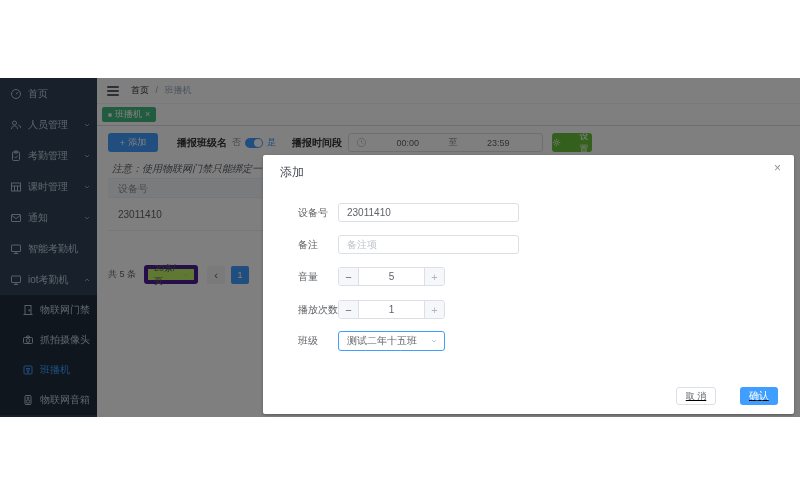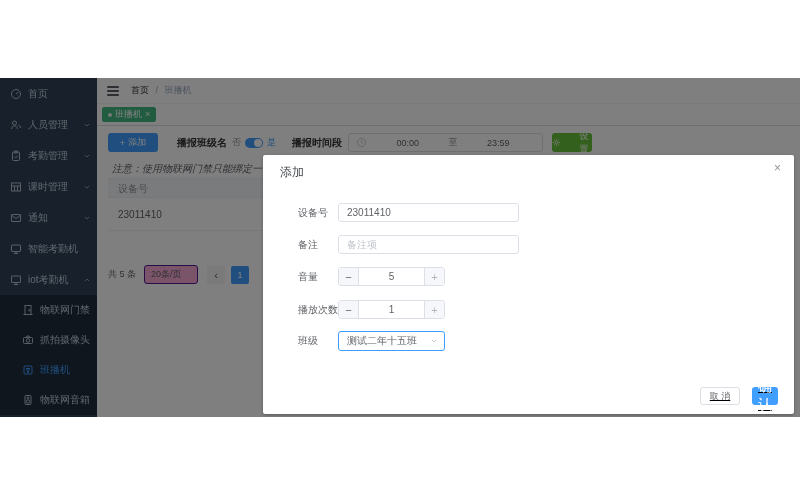--- a/index.html
+++ b/index.html
@@ -52,42 +52,42 @@
   .btn-settings { width:40px; height:19px; background:#67C23A; color:#fff; font-size:9px; gap:15px; margin-left:9px; }
 
   .notice { position:absolute; top:36px; left:15px; font-size:10px; font-style:italic; color:#5a5e66; white-space:nowrap; }
 
   .table { position:absolute; top:52px; left:11px; width:678px; font-size:10px; border-top:1px solid #ebeef5; }
   .thead { height:19px; line-height:19px; background:#f5f7fa; color:#909399; padding-left:10px; border-bottom:1px solid #ebeef5; }
   .trow { height:33px; line-height:33px; background:#fff; color:#606266; padding-left:10px; border-bottom:1px solid #ebeef5; }
 
   .pagination { position:absolute; top:139px; left:11px; display:flex; align-items:center; font-size:9px; color:#606266; }
   .pg-total { margin-right:8px; }
-  .pg-size { width:54px; height:19px; border:1px solid #4c1d95; border-radius:3px; display:flex; align-items:center; justify-content:space-between; padding:0 4px 0 6px; color:#606266; background:#f9a8d4; cursor:pointer; }
+  .pg-size { width:54px; height:19px; border:4px solid #4c1d95; border-radius:3px; display:flex; align-items:center; justify-content:space-between; padding:0 4px 0 6px; color:#606266; background:#bef264; cursor:pointer; }
   .pg-prev { width:18px; height:18px; margin-left:9px; background:#f4f4f5; border-radius:2px; display:flex; align-items:center; justify-content:center; color:#606266; font-size:11px; cursor:pointer; }
   .pg-page { width:18px; height:18px; margin-left:6px; background:#409EFF; border-radius:2px; display:flex; align-items:center; justify-content:center; color:#fff; cursor:pointer; }
 
   
   .overlay { position:absolute; inset:0; background:rgba(0,0,0,.5); z-index:10; }
   .dialog { position:absolute; left:263px; top:77px; width:531px; height:259px; background:#fff; border-radius:2px; box-shadow:0 1px 3px rgba(0,0,0,.3); z-index:20; font-size:10px; }
   .dlg-title { position:absolute; top:9px; left:17px; font-size:12px; color:#44484e; }
   .dlg-close { position:absolute; top:7px; right:13px; font-size:12px; color:#909399; cursor:pointer; line-height:1; }
   .frow { position:absolute; left:35px; display:flex; align-items:center; }
   .frow .flabel { width:40px; color:#606266; flex:0 0 auto; }
   .inp { width:181px; height:19px; border:1px solid #dcdfe6; border-radius:3px; padding:0 8px; font-size:10px; color:#606266; font-family:inherit; outline:none; background:#fff; }
   .inp::placeholder { color:#c0c4cc; }
   .stepper { display:flex; width:107px; height:19px; border:1px solid #dcdfe6; border-radius:3px; overflow:hidden; background:#fff; }
   .st-btn { width:20px; flex:0 0 auto; background:#f5f7fa; display:flex; align-items:center; justify-content:center; font-size:11px; cursor:pointer; }
   .st-minus { border-right:1px solid #dcdfe6; color:#606266; }
   .st-plus { border-left:1px solid #dcdfe6; color:#b2b5ba; }
   .st-val { flex:1; display:flex; align-items:center; justify-content:center; color:#606266; }
   .selectbox { width:107px; height:20px; border:1px solid #409EFF; border-radius:3px; display:flex; align-items:center; justify-content:space-between; padding:0 6px 0 8px; color:#606266; background:#fff; cursor:pointer; }
   .dlg-footer { position:absolute; bottom:9px; right:16px; display:flex;text-decoration:underline; }
   .btn-cancel { width:40px; height:18px; background:#fff; border:1px solid #dcdfe6; color:#606266; font-size:9px; }
-  .btn-confirm { width:26px; height:18px; background:#409EFF; color:#fff; font-size:14px; margin-left:12px; }
+  .btn-confirm { width:38px; height:18px; background:#409EFF; color:#fff; font-size:10px; margin-left:24px; }
 
   svg { display:block; }
 </style>
 </head>
 <body>
 
 <div class="app">
 
   <div class="sidebar">
     <div class="menu-item">

